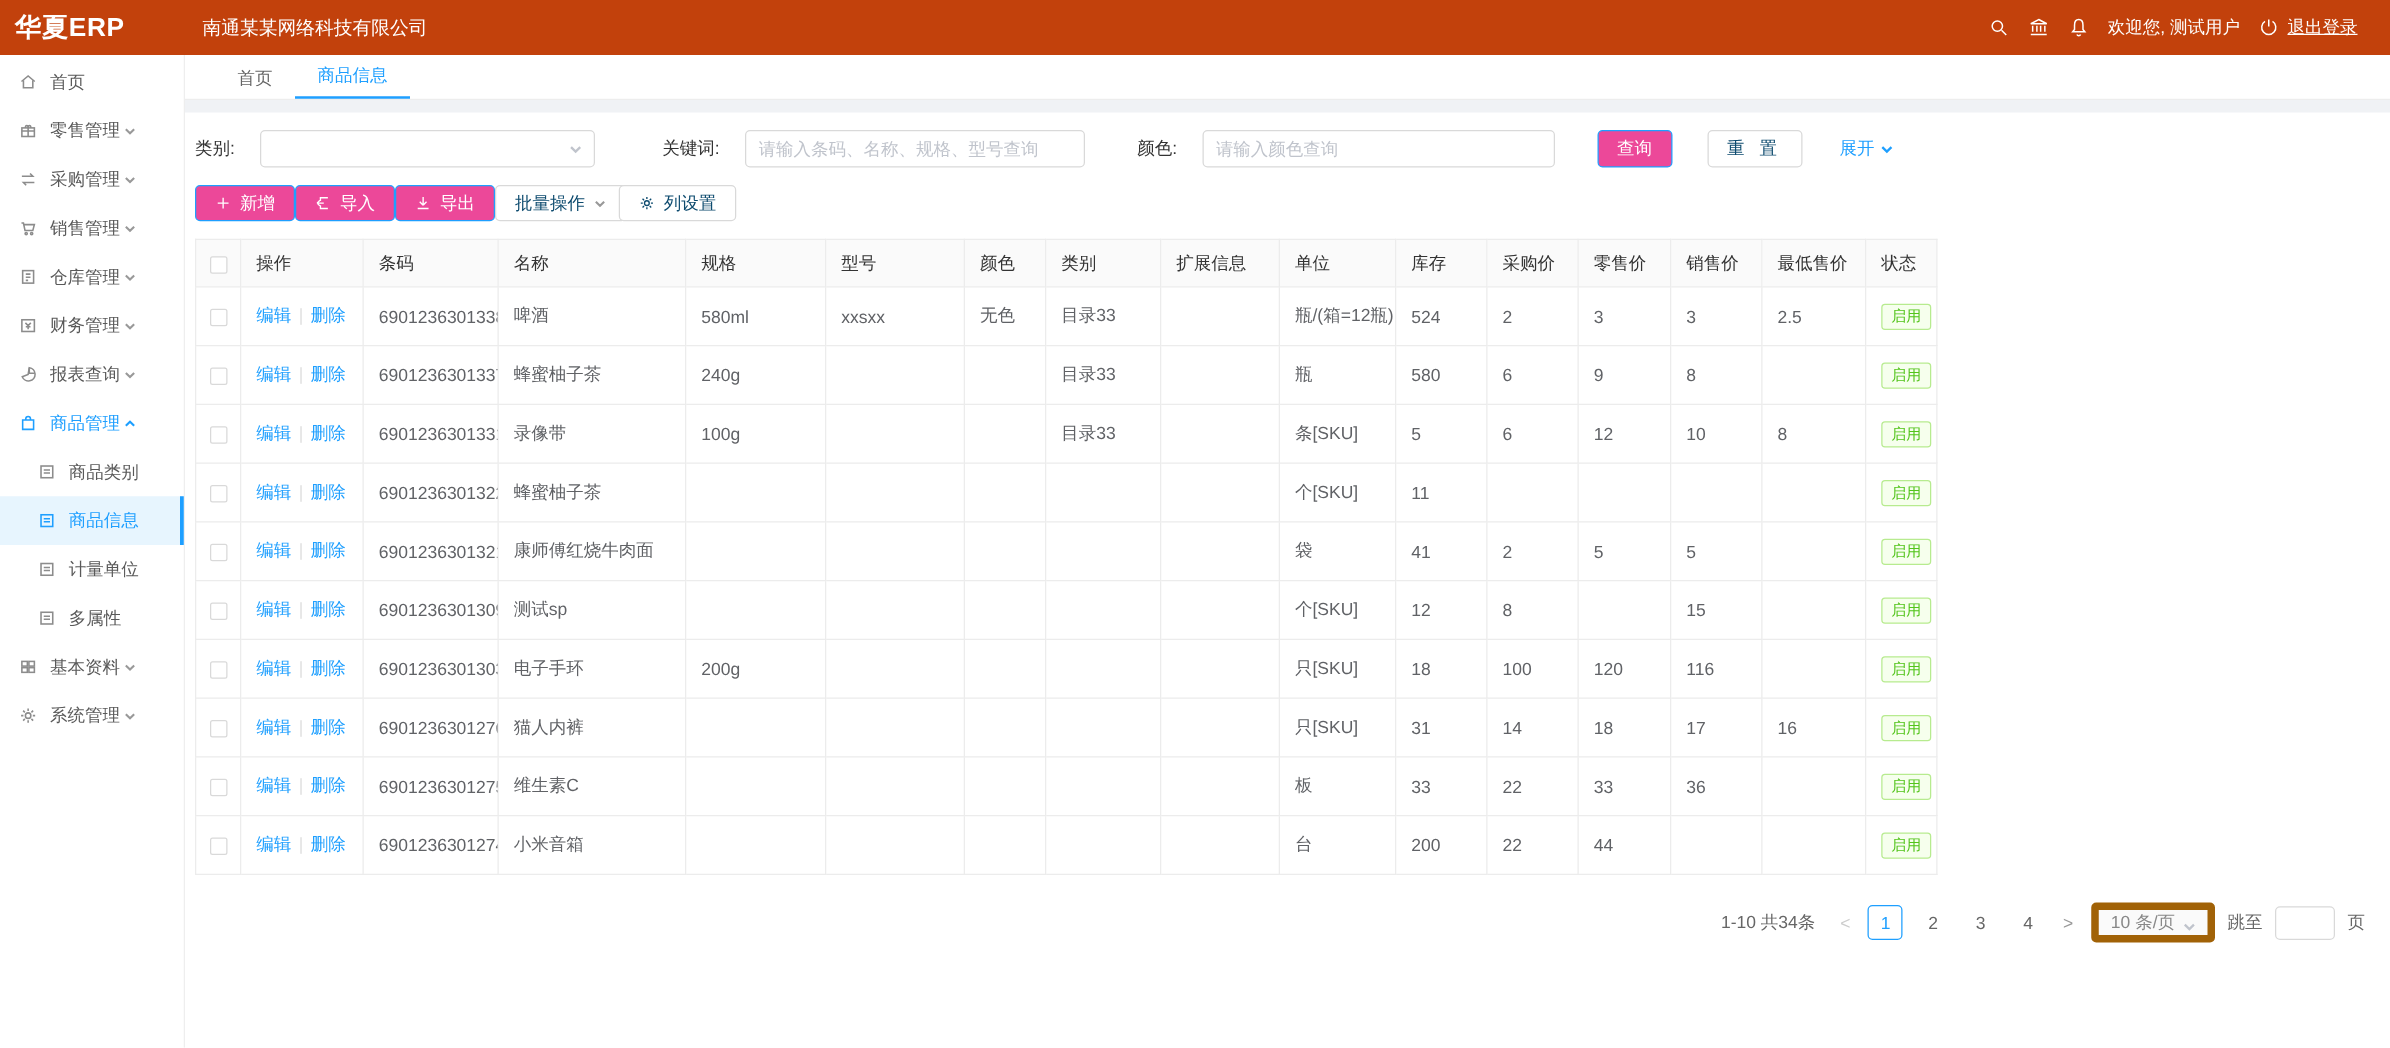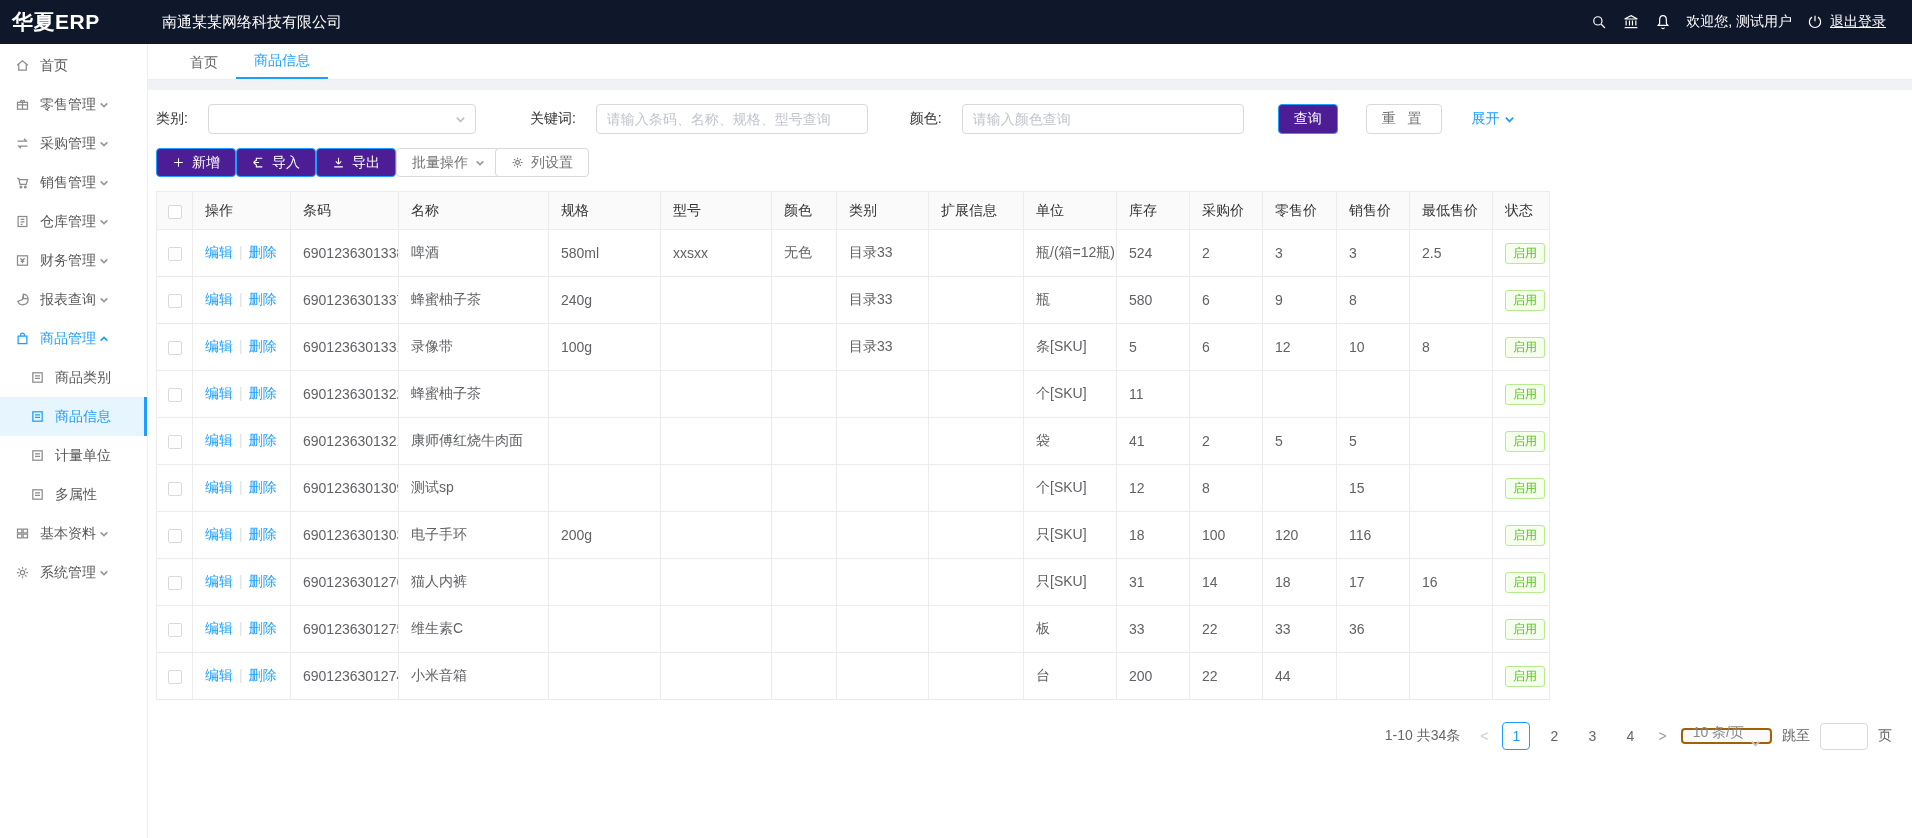--- a/index.html
+++ b/index.html
@@ -1,20 +1,20 @@
 <!DOCTYPE html>
 <html><head>
 <meta charset="utf-8">
 <style>
   * { margin:0; padding:0; box-sizing:border-box; }
   html,body { width:1912px; height:838px; overflow:hidden; background:#fff;
     font-family:"Liberation Sans","DejaVu Sans",sans-serif; font-size:14px; color:#333; }
 
   
-  .hdr { position:absolute; left:0; top:0; width:1912px; height:44px; background:#0f172a;
+  .hdr { position:absolute; left:0; top:0; width:1912px; height:44px; background:#c2410c;
     display:flex; align-items:center; color:#fff; z-index:5; }
   .hdr-logo { width:148px; padding-left:12px; font-size:21px; font-weight:bold; letter-spacing:.5px; }
   .hdr-company { font-size:15px; padding-left:14px; }
   .hdr-spacer { flex:1; }
   .hdr-right { display:flex; align-items:center; gap:14px; padding-right:26px; font-size:14px; }
   .hicon { display:inline-flex; width:18px; height:18px; }
   .hicon svg { width:18px; height:18px; stroke:#fff; fill:none; stroke-width:1.6; }
   .hdr-link { display:inline-flex; align-items:center; gap:6px; cursor:pointer;text-decoration:underline; }
 
   
@@ -46,23 +46,23 @@
   .filter-row { display:flex; align-items:center;gap:12px; }
   .flabel { color:#333; margin-right:8px; white-space:nowrap; }
   .fselect { width:268px; height:30px; border:1px solid #d9d9d9; border-radius:4px; position:relative; background:#fff; cursor:pointer; }
   .fselect .chev, .pg-size .chev { position:absolute; right:9px; top:9px; width:11px; height:11px; color:#c0c4cc; display:inline-flex; }
   .chev svg { width:11px; height:11px; stroke:currentColor; fill:none; stroke-width:2; }
   .finput { height:30px; border:1px solid #d9d9d9; border-radius:4px; padding:0 10px; font-size:14px; color:#333; outline:none; font-family:inherit; }
   .finput::placeholder { color:#c0c4cc; }
   .kw { width:272px; margin-right:30px; }
   .co { width:282px; margin-right:22px;padding-left:10px; }
   .gap28 { width:30px; }
-  .btn { height:30px; border-radius:4px; border:1px solid #d9d9d9; background:#fff; color:#737373;
+  .btn { height:30px; border-radius:4px; border:1px solid #d9d9d9; background:#fff; color:#0c4a6e;
     display:inline-flex; align-items:center; justify-content:center; padding:0 15px; cursor:pointer; font-size:14px; font-family:inherit; }
-  .btn.primary { background:#4c1d95; border-color:#1E9FFF; color:#fff; }
+  .btn.primary { background:#ec4899; border-color:#1E9FFF; color:#fff; }
   .btn-reset { margin-left:16px; letter-spacing:4px; }
   .expand { color:#1E9FFF; margin-left:18px; display:inline-flex; align-items:center; gap:4px; cursor:pointer; }
   .expand .echev { width:11px; height:11px; display:inline-flex; color:#1E9FFF; }
 
   
   .toolbar { display:flex; align-items:center; margin-top:14px; }
   .tbtn { height:29px; }
   .bicon { display:inline-flex; width:13px; height:13px; margin-right:7px; }
   .bicon svg { width:13px; height:13px; stroke:currentColor; fill:none; stroke-width:2; }
   .tchev { display:inline-flex; width:10px; height:10px; margin-left:7px; color:#999; }
@@ -88,22 +88,22 @@
 
   
   .pagination { display:flex; align-items:center; justify-content:flex-end; gap:10px;
     margin-top:22px; padding-right:4px; color:#666; }
   .pg-total { margin-right:6px; }
   .pg-arrow { color:#999; cursor:pointer; padding:0 4px; font-size:14px; }
   .pg-arrow.disabled { color:#ccc; }
   .pg-num { min-width:28px; height:28px; display:inline-flex; align-items:center; justify-content:center;
     cursor:pointer; border-radius:4px; }
   .pg-num.current { border:1px solid #1E9FFF; color:#1E9FFF; }
-  .pg-size { position:relative; height:16px; border:2px solid #a16207; background:#fafafa; border-radius:4px;
-    display:inline-flex; align-items:flex-end; padding:0 26px 0 10px; color:#888; cursor:pointer; }
+  .pg-size { position:relative; height:32px; border:6px solid #a16207; background:#fafafa; border-radius:4px;
+    display:inline-flex; align-items:center; padding:0 26px 0 10px; color:#888; cursor:pointer; }
   .pg-size .chev { top:8px; }
   .pg-jump { width:48px; height:27px; border:1px solid #d9d9d9; border-radius:4px; outline:none; padding:0 6px; font-family:inherit; }
 </style>
 </head>
 <body>
 
 <div class="hdr">
   <div class="hdr-logo">华夏ERP</div>
   <div class="hdr-company">南通某某网络科技有限公司</div>
   <div class="hdr-spacer"></div>

